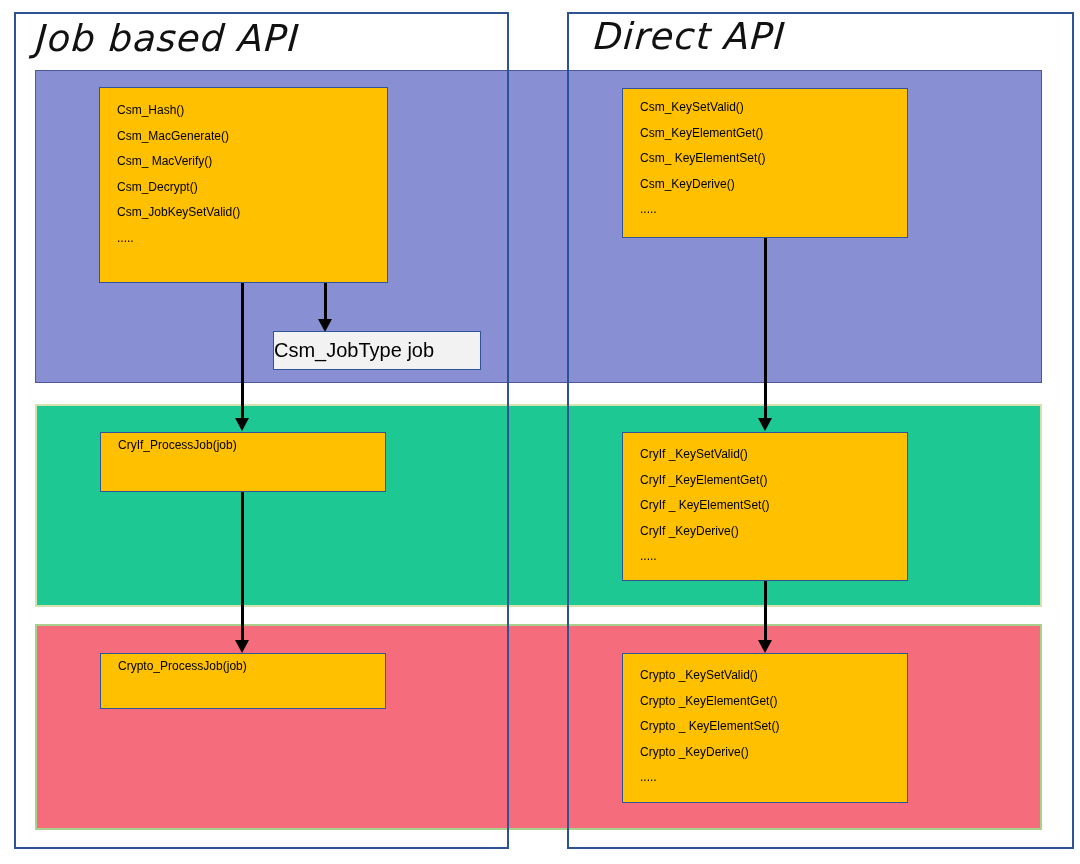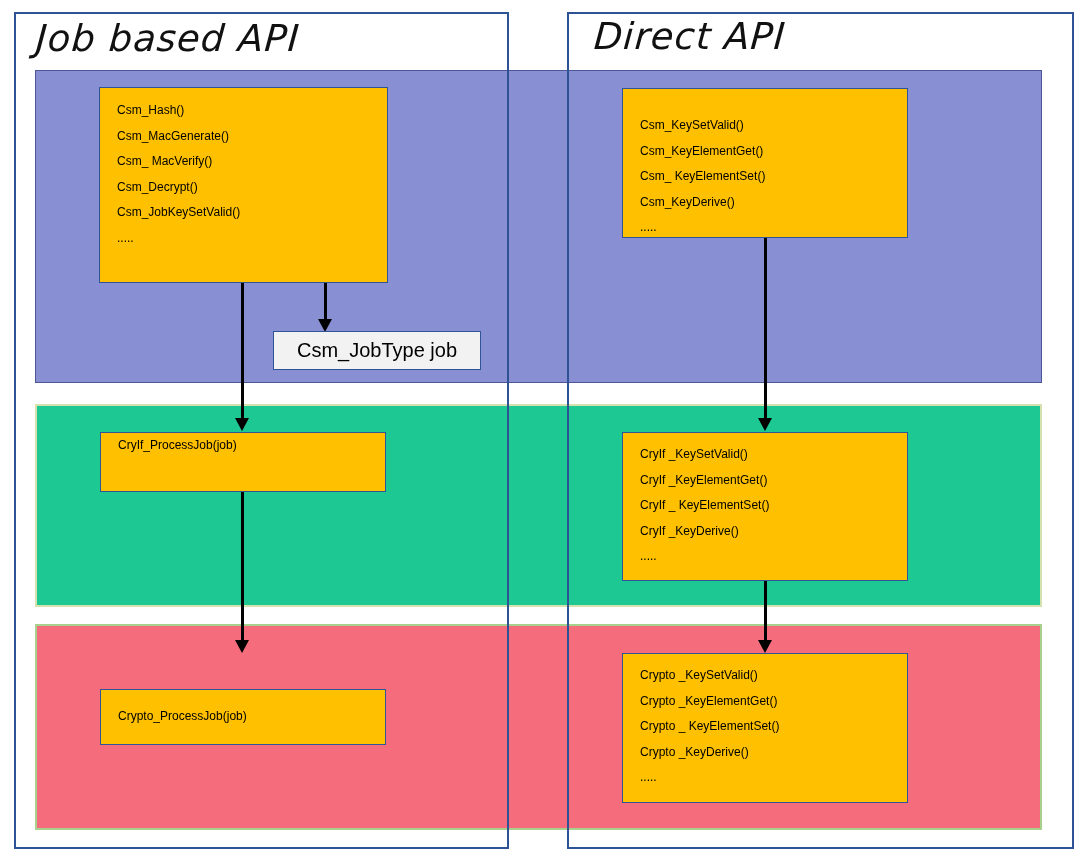--- a/index.html
+++ b/index.html
@@ -44,30 +44,30 @@
     background:#ffc000;
     border:1.8px solid #2f5597;
     box-sizing:border-box;
     z-index:4;
     color:#000000;
     font-size:12px;
     line-height:25.5px;
   }
   .fn-box .line{white-space:pre;}
   #box-csm-job{left:99px;top:87px;width:289px;height:196px;padding:10px 8px 0 17px;}
-  #box-csm-key{left:622px;top:88px;width:286px;height:150px;padding:24px 8px 0 17px;}
+  #box-csm-key{left:622px;top:88px;width:286px;height:150px;padding:6px 8px 0 17px;}
   #box-cryif-process{left:100px;top:432px;width:286px;height:60px;display:flex;align-items:flex-start;padding-left:17px;}
   #box-cryif-key{left:622px;top:432px;width:286px;height:149px;padding:9px 24px 0 17px;}
-  #box-crypto-process{left:100px;top:653px;width:286px;height:56px;display:flex;align-items:center;padding-left:17px;margin-top:36px;}
+  #box-crypto-process{left:100px;top:653px;width:286px;height:56px;display:flex;padding-left:17px;}
   #box-crypto-key{left:622px;top:653px;width:286px;height:150px;padding:9px 8px 8px 17px;}
   
   #box-jobtype{
     position:absolute;left:273px;top:331px;width:208px;height:39px;
     background:#f2f2f2;border:1.8px solid #2f5597;box-sizing:border-box;
-    z-index:4;display:flex;align-items:center;justify-content:center;
+    z-index:4;display:flex;align-items:center;
     font-size:20px;color:#000000;
   }
   
   .arrow-line{position:absolute;width:2.6px;background:#000000;z-index:3;}
   .arrow-head{
     position:absolute;width:0;height:0;z-index:3;
     border-left:7.5px solid transparent;
     border-right:7.5px solid transparent;
     border-top:13px solid #000000;
   }

